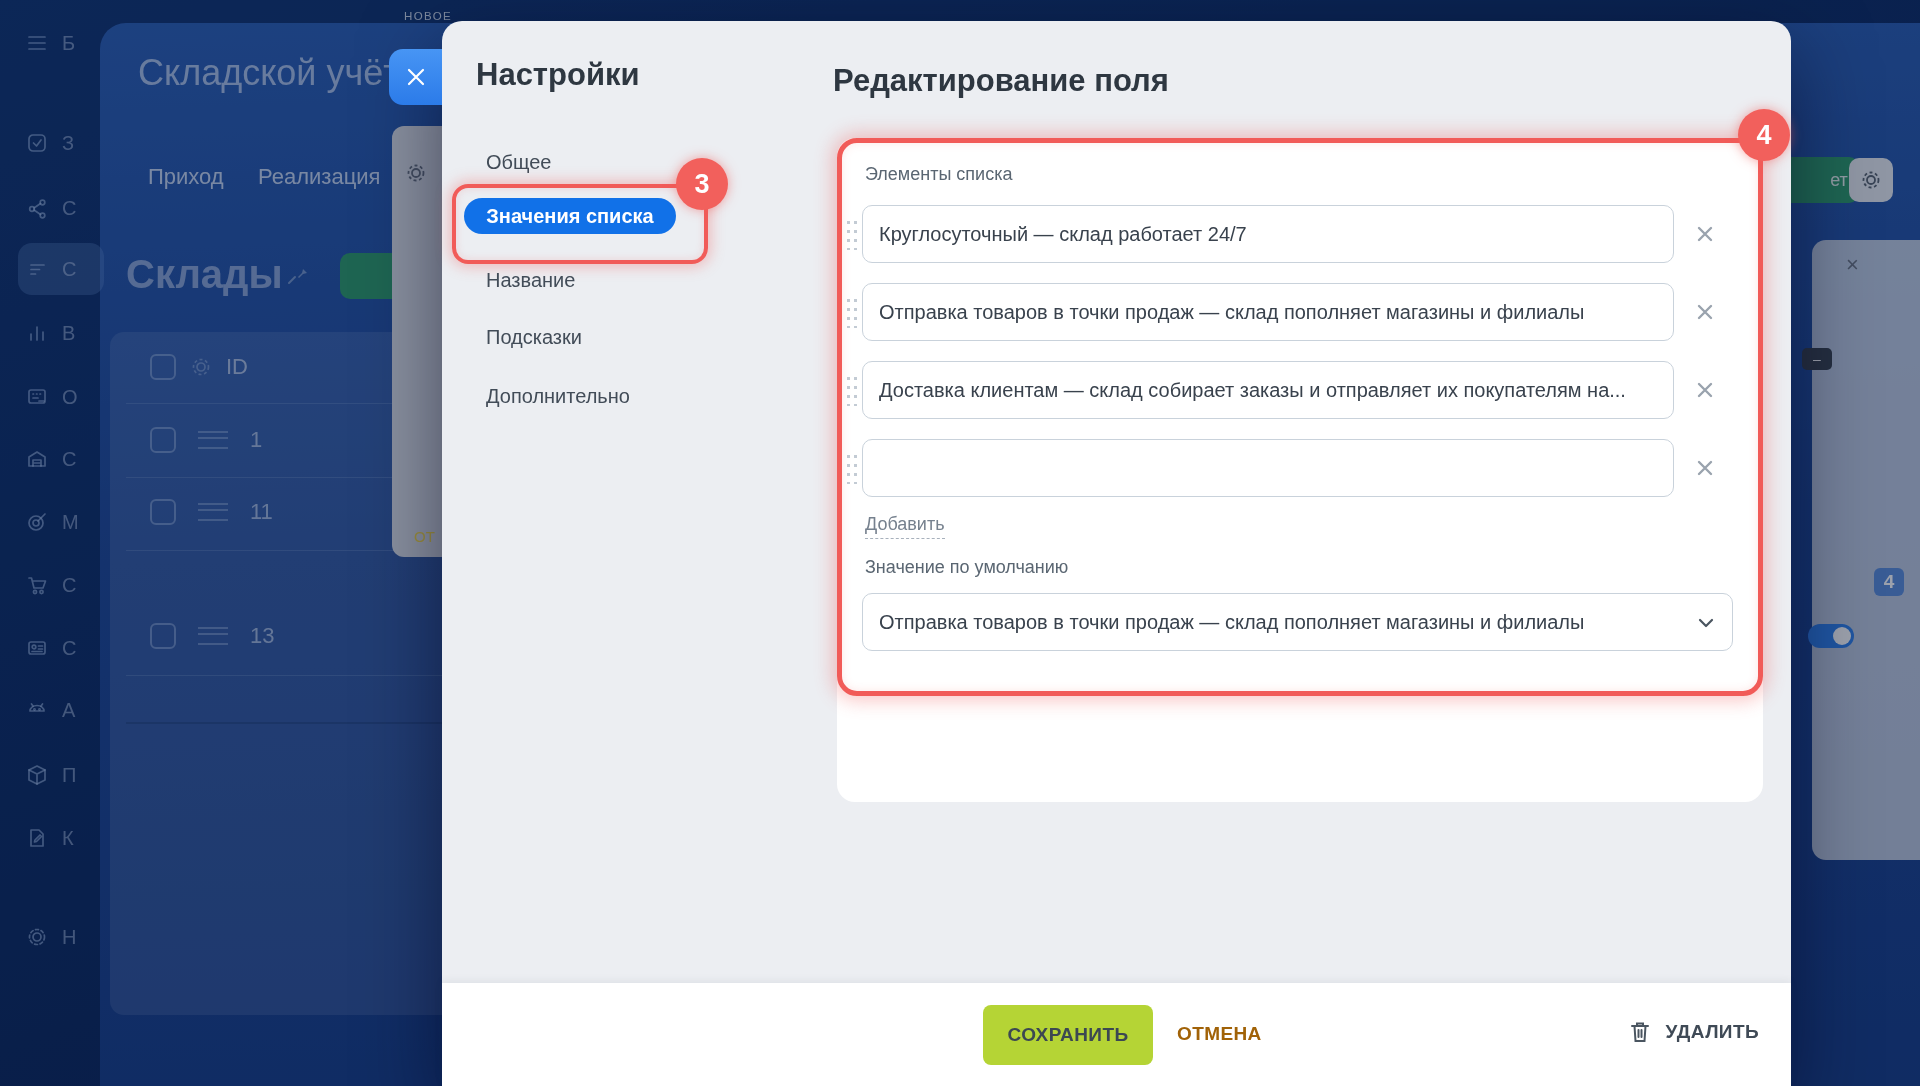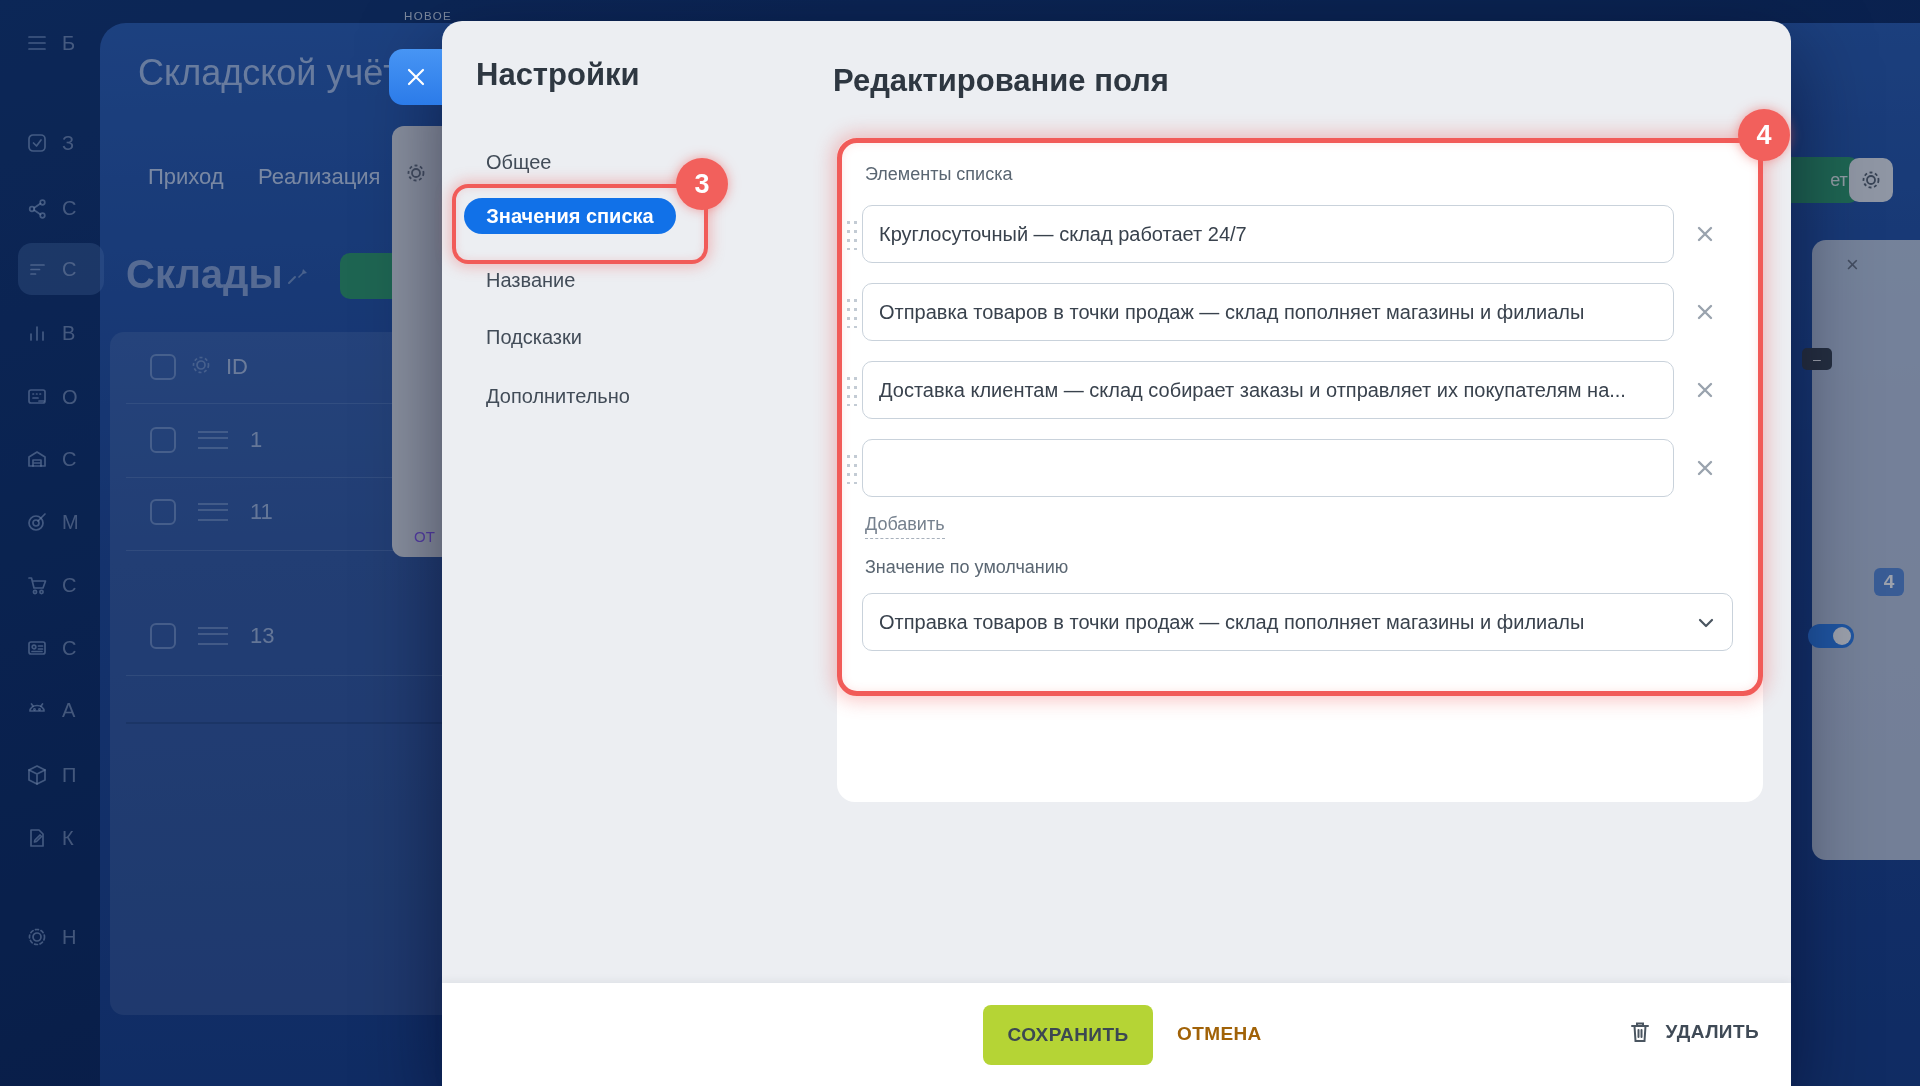--- a/index.html
+++ b/index.html
@@ -26,21 +26,21 @@
   #table-card{left:110px;top:332px;width:352px;height:683px;border-radius:14px;background:rgba(205,222,248,.13);}
   .t-div{left:16px;right:0;height:1px;background:rgba(170,195,230,.22);}
   .t-checkbox{width:26px;height:26px;border:2px solid rgba(170,195,235,.5);border-radius:6px;box-sizing:border-box;}
   .t-handle{width:30px;height:14px;border-top:2px solid rgba(170,195,235,.45);border-bottom:2px solid rgba(170,195,235,.45);}
   .t-handle:before{content:"";display:block;margin-top:4px;height:2px;background:rgba(170,195,235,.45);}
   .t-num{font-size:22px;color:rgba(205,220,244,.72);}
   #marked{left:45px;top:753px;font-size:19px;color:rgba(206,220,243,.82);}
   #marked b{color:rgba(226,236,250,.92);}
   
   #light-panel{left:392px;top:126px;width:56px;height:431px;border-radius:12px 0 0 12px;background:#DFE3EA;}
-  #ot-frag{left:414px;top:528px;font-size:15px;color:#8b5cf6;}
+  #ot-frag{left:414px;top:528px;font-size:15px;color:#fde047;}
   
   #r-green{left:1791px;top:157px;width:40px;height:46px;border-radius:0 10px 10px 0;background:#2E9B69;
     color:rgba(255,255,255,.9);font-size:18px;display:flex;align-items:center;justify-content:center;padding-left:28px;}
   #r-gear{left:1849px;top:158px;width:44px;height:44px;border-radius:10px;background:#E9EDF2;
     display:flex;align-items:center;justify-content:center;}
   #r-panel{left:1812px;top:240px;width:108px;height:620px;border-radius:14px 0 0 14px;background:rgba(233,237,243,.78);}
   #r-close{left:34px;top:12px;font-size:22px;color:#6A7380;}
   #r-badge{left:-10px;top:108px;width:30px;height:22px;border-radius:5px;background:#39414B;color:#fff;
     font-size:14px;display:flex;align-items:center;justify-content:center;}
   #r-chip{left:62px;top:328px;width:30px;height:28px;border-radius:6px;background:#5B8DD9;color:#fff;
@@ -207,21 +207,21 @@
   <div class="abs tab" style="left:258px">Реализация</div>
   <div class="abs" id="new-badge">НОВОЕ</div>
   <div class="abs" id="page-title">Склады</div>
   <svg class="abs" id="pin-icon" width="24" height="24" viewBox="0 0 24 24">
     <path d="M13 3l8 8-4 1-4 4-1-1 4-4 1-4z" fill="rgba(200,215,240,.5)"></path>
     <path d="M9 15l-6 6" stroke="rgba(200,215,240,.5)" stroke-width="2" stroke-linecap="round"></path>
   </svg>
   <div class="abs" id="green-frag"></div>
 
   <div class="abs" id="table-card">
-    <div class="abs" style="left:40px;top:22px;display:flex;align-items:flex-start;gap:14px;">
+    <div class="abs" style="left:40px;top:22px;display:flex;align-items:center;gap:14px;">
       <div class="t-checkbox"></div>
       <svg width="22" height="22" viewBox="0 0 22 22" fill="none" stroke="rgba(170,195,235,.5)" stroke-width="1.7">
           <circle cx="11" cy="11" r="4"></circle>
           <circle cx="11" cy="11" r="7.5" stroke-dasharray="3 2.6"></circle>
         </svg>
       <span class="t-num" style="color:rgba(212,224,244,.75)">ID</span>
     </div>
     <div class="abs t-div" style="top:71px"></div>
     <div class="abs" style="left:40px;top:95px;display:flex;align-items:center;gap:22px;">
       <div class="t-checkbox"></div>

